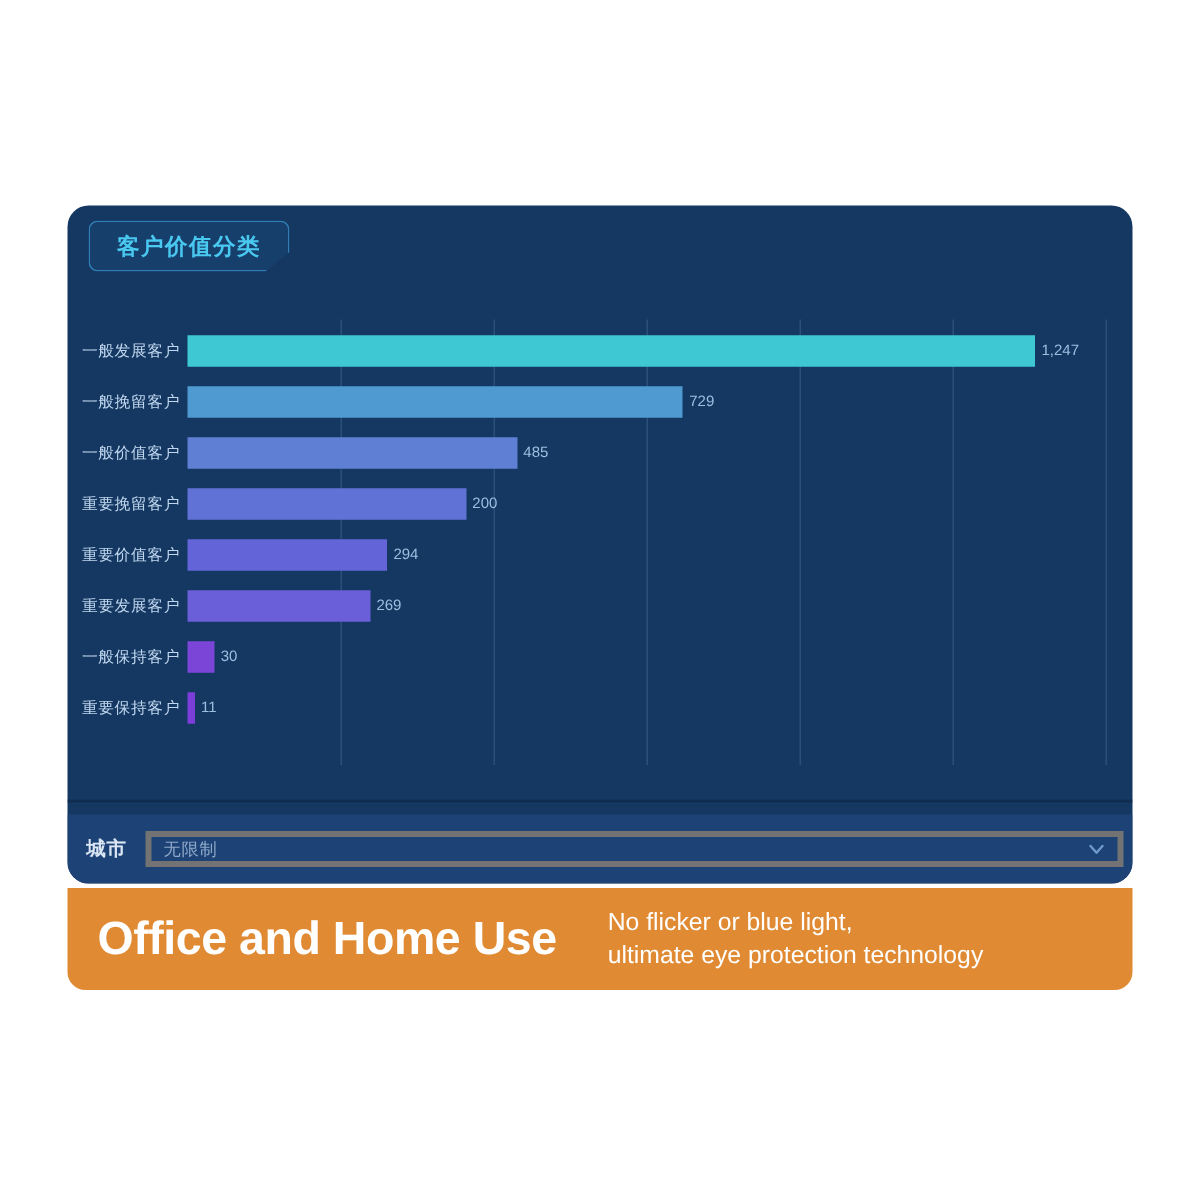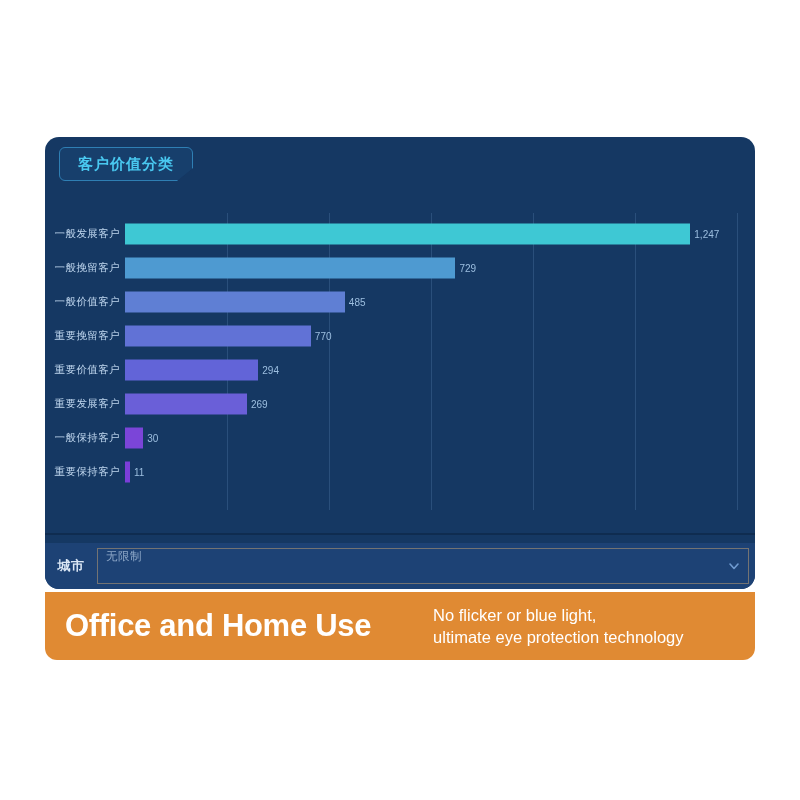--- a/index.html
+++ b/index.html
@@ -140,27 +140,27 @@
     text-align: center;
     color: #dbe7f5;
     font-size: 13px;
     font-weight: bold;
     letter-spacing: 0.5px;
   }
 
   #city-select-wrap {
     position: relative;
     flex: 1;
-    height: 36px;
+    height: 24px;
     margin-right: 6px;
-    border: 1px solid #737373;
+    border: 4px solid #737373;
     box-sizing: border-box;
     background: transparent;
     display: flex;
-    align-items: flex-start;
+    align-items: flex-end;
   }
 
   #city-select-value {
     padding-left: 8px;
     color: #8fa9c8;
     font-size: 11.5px;
     letter-spacing: 0.5px;
   }
 
   #chevron-down-icon {
@@ -179,21 +179,20 @@
     left: 45px;
     top: 592px;
     width: 710px;
     height: 68px;
     background: #e08a33;
     border-radius: 0 0 12px 12px;
     display: flex;
     align-items: center;
     box-sizing: border-box;
     padding-left: 20px;
-    gap: 28px;
   }
 
   #promo-headline {
     color: #ffffff;
     font-size: 31px;
     font-weight: bold;
     letter-spacing: -0.3px;
     white-space: nowrap;
   }
 
@@ -244,21 +243,21 @@
             <span class="bar-label">一般价值客户</span>
             <div class="bar-track">
               <div class="bar-fill" style="width: 219.867px; background: rgb(95, 127, 212);"></div>
               <span class="bar-value">485</span>
             </div>
           </div>
           <div class="bar-row" style="top: 114px;">
             <span class="bar-label">重要挽留客户</span>
             <div class="bar-track">
               <div class="bar-fill" style="width: 185.867px; background: rgb(97, 114, 214);"></div>
-              <span class="bar-value">770</span>
+              <span class="bar-value">200</span>
             </div>
           </div>
           <div class="bar-row" style="top: 148px;">
             <span class="bar-label">重要价值客户</span>
             <div class="bar-track">
               <div class="bar-fill" style="width: 133.28px; background: rgb(98, 100, 216);"></div>
               <span class="bar-value">294</span>
             </div>
           </div>
           <div class="bar-row" style="top: 182px;">

